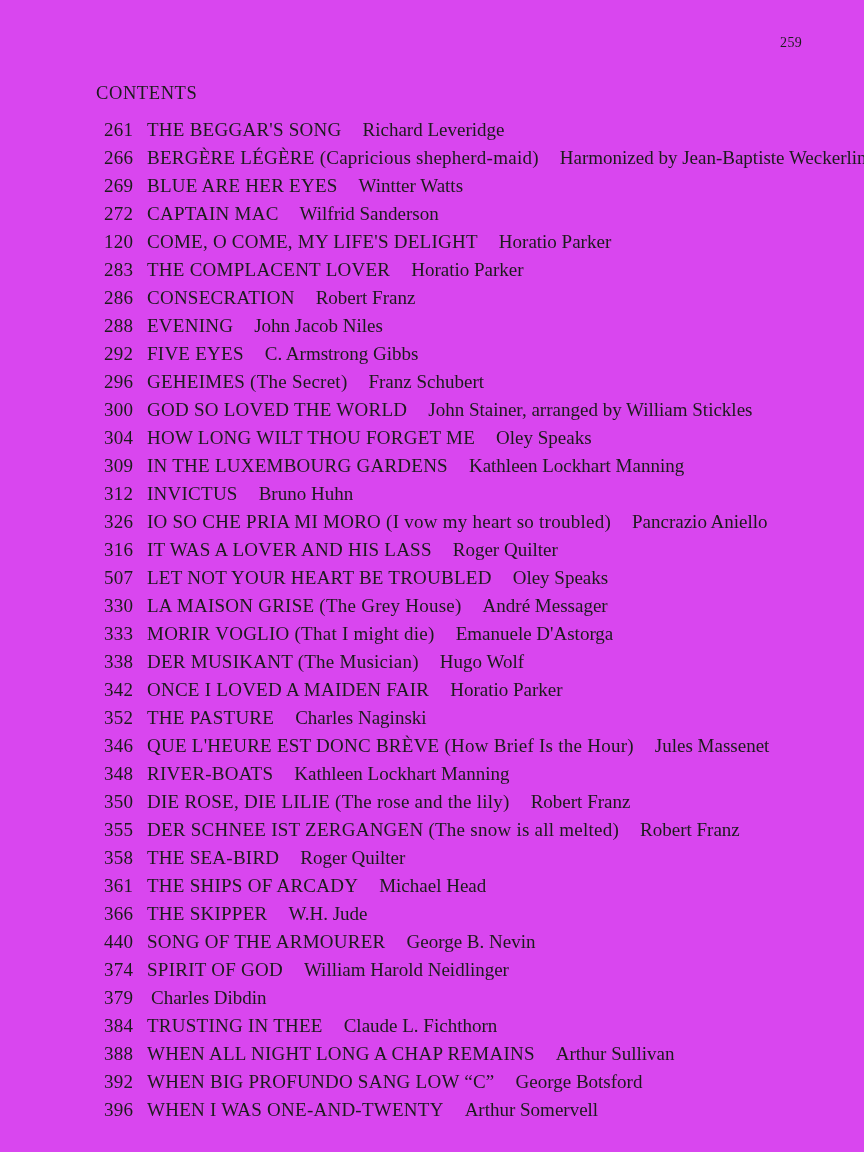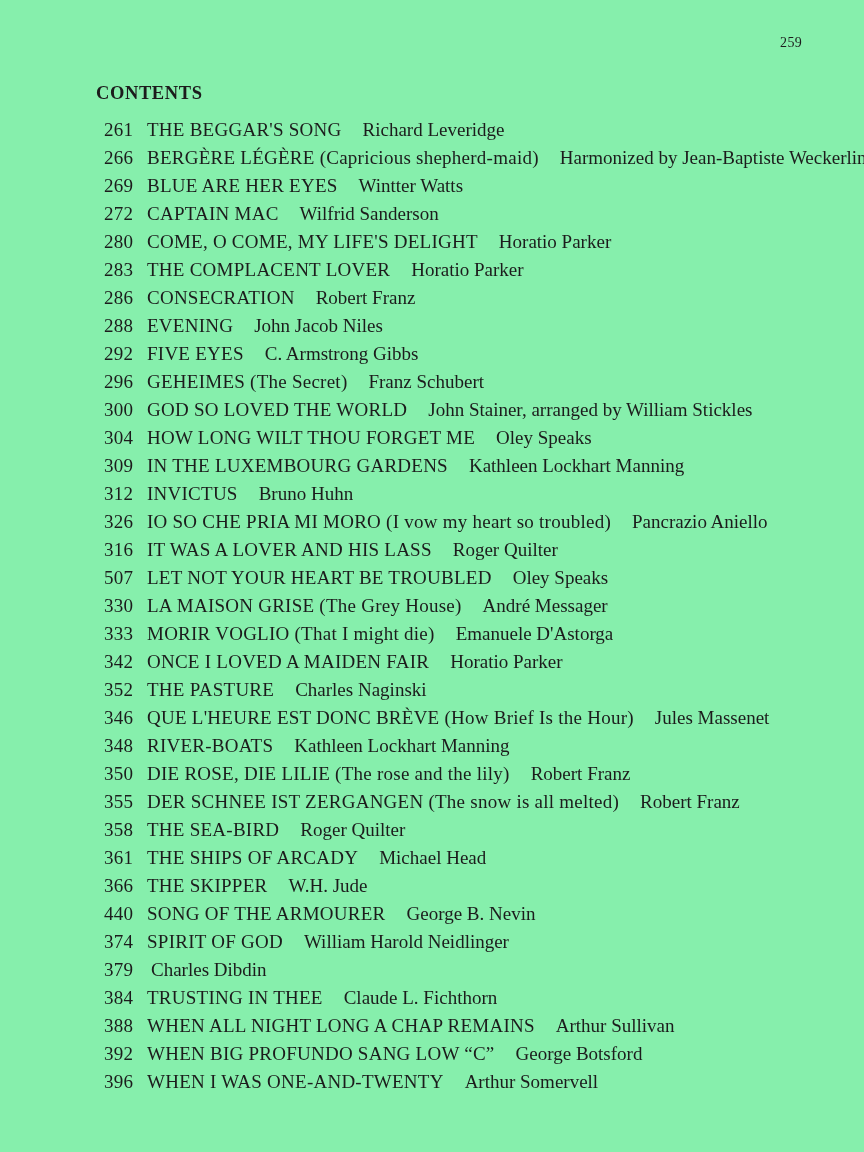--- a/index.html
+++ b/index.html
@@ -8,35 +8,35 @@
     height: 1152px;
     background: #ffffff;
     font-family: "Liberation Serif", serif;
     color: #1c1c1c;
     position: relative;
     overflow: hidden;
   }
   .page {
     position: absolute;
     inset: 0;
-    background: #86efac;
+    background: #d946ef;
   }
   .page-number {
     position: absolute;
     top: 35px;
     right: 62px;
     font-size: 14px;
     letter-spacing: 0.3px;
   }
   .heading {
     position: absolute;
     top: 83px;
     left: 96px;
     font-size: 18.5px;
-    font-weight: bold;
+    font-weight: normal;
     letter-spacing: 0.6px;
   }
   .toc {
     position: absolute;
     top: 116px;
     left: 104px;
     right: 30px;
     list-style: none;
   }
   .toc-row {
@@ -89,21 +89,21 @@
     <span class="toc-composer">Wintter Watts</span>
   </li>
 
   <li class="toc-row">
     <span class="toc-page">272</span>
     <span class="toc-title">CAPTAIN MAC</span>
     <span class="toc-composer">Wilfrid Sanderson</span>
   </li>
 
   <li class="toc-row">
-    <span class="toc-page">280</span>
+    <span class="toc-page">120</span>
     <span class="toc-title">COME, O COME, MY LIFE'S DELIGHT</span>
     <span class="toc-composer">Horatio Parker</span>
   </li>
 
   <li class="toc-row">
     <span class="toc-page">283</span>
     <span class="toc-title">THE COMPLACENT LOVER</span>
     <span class="toc-composer">Horatio Parker</span>
   </li>
 
@@ -178,20 +178,25 @@
     <span class="toc-title">LA MAISON GRISE (The Grey House)</span>
     <span class="toc-composer">André Messager</span>
   </li>
 
   <li class="toc-row">
     <span class="toc-page">333</span>
     <span class="toc-title">MORIR VOGLIO (That I might die)</span>
     <span class="toc-composer">Emanuele D'Astorga</span>
   </li>
 
+  <li class="toc-row">
+    <span class="toc-page">338</span>
+    <span class="toc-title">DER MUSIKANT (The Musician)</span>
+    <span class="toc-composer">Hugo Wolf</span>
+  </li>
 
   <li class="toc-row">
     <span class="toc-page">342</span>
     <span class="toc-title">ONCE I LOVED A MAIDEN FAIR</span>
     <span class="toc-composer">Horatio Parker</span>
   </li>
 
   <li class="toc-row">
     <span class="toc-page">352</span>
     <span class="toc-title">THE PASTURE</span>

